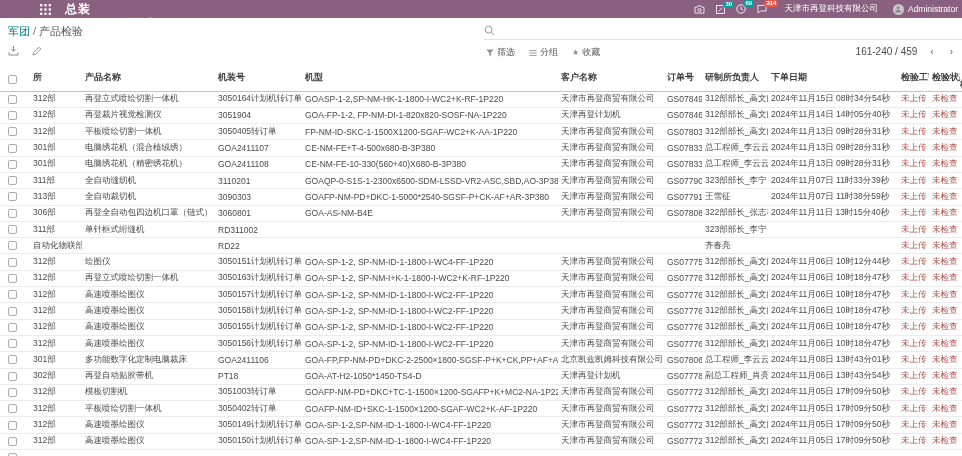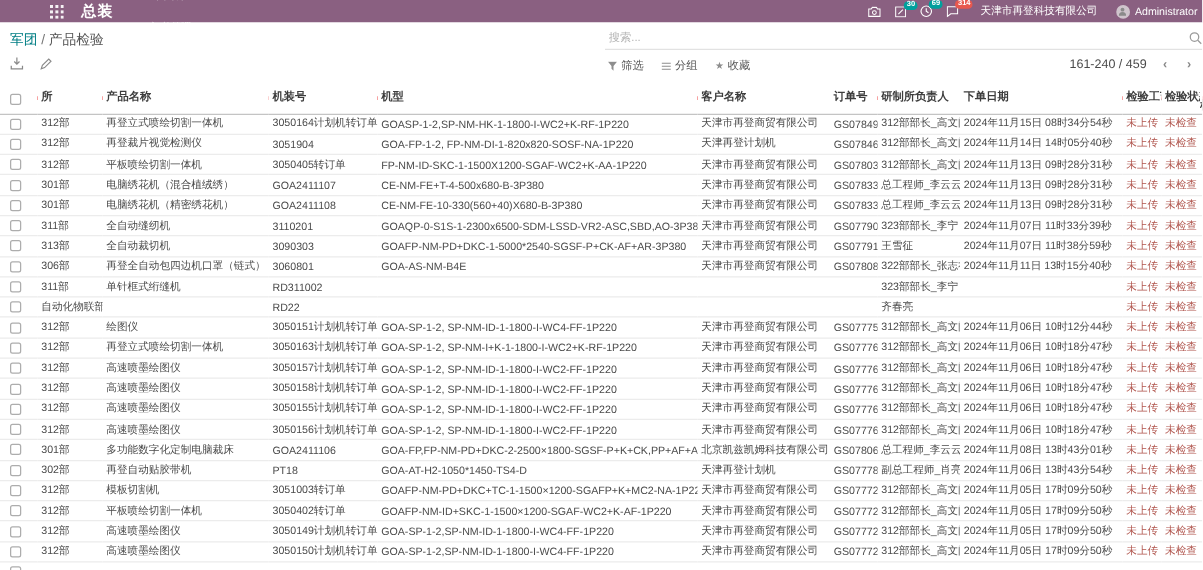--- a/index.html
+++ b/index.html
@@ -143,21 +143,20 @@
             <path d="M1 7.5V10h9V7.5" fill="none" stroke="#8a8a8a" stroke-width="1"></path>
           </svg>
       </span>
       <span>
         <svg width="10" height="10" viewBox="0 0 10 10">
             <path d="M1 9l0.9-2.7L7 1.2l1.8 1.8-5.1 5.1z" fill="none" stroke="#8a8a8a" stroke-width="0.9"></path>
           </svg>
       </span>
     </div>
     <div class="search-zone">
-      <span class="search-placeholder">搜索...</span>
       <span>
         <svg width="11" height="11" viewBox="0 0 11 11">
             <circle cx="4.6" cy="4.6" r="3.4" fill="none" stroke="#9a9a9a" stroke-width="1"></circle>
             <path d="M7.2 7.2L10 10" stroke="#9a9a9a" stroke-width="1"></path>
           </svg>
       </span>
     </div>
     <div class="filter-row">
       <span class="filter-item">
         <svg width="8" height="8" viewBox="0 0 10 10">

